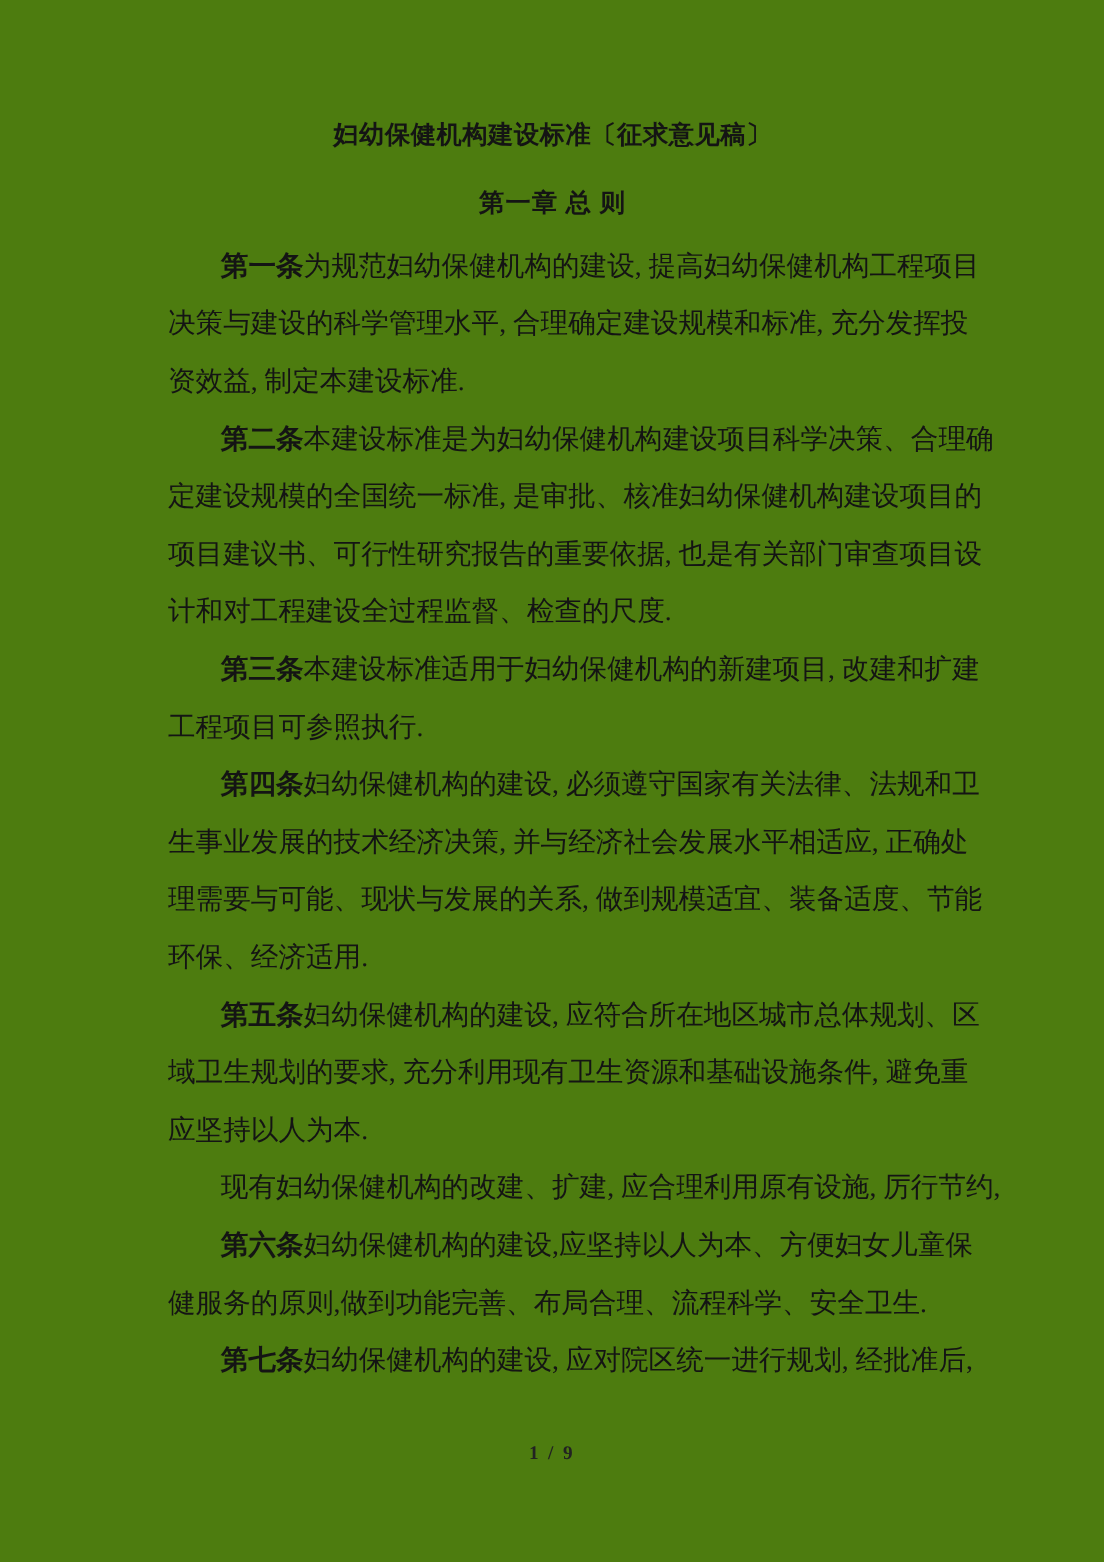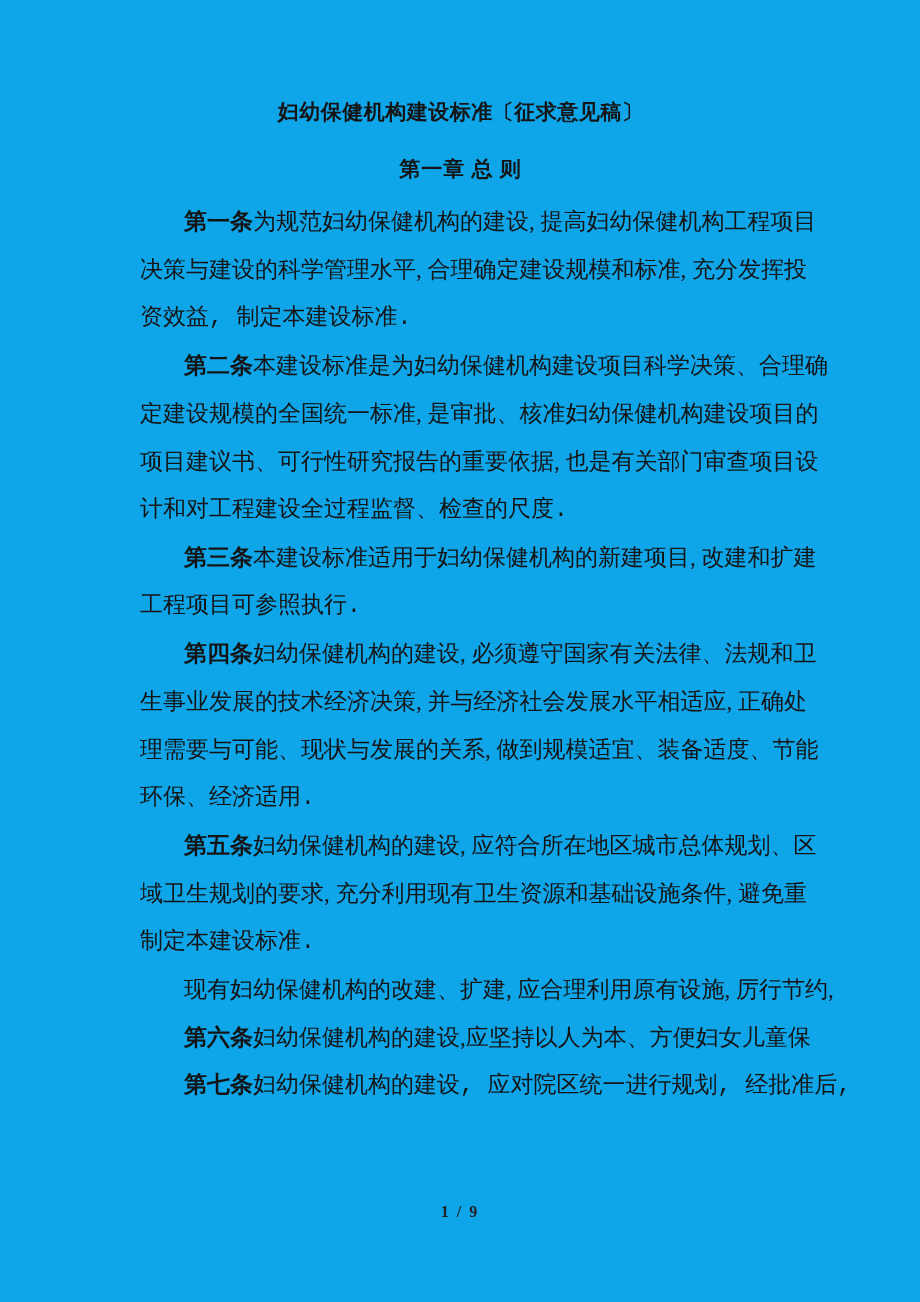--- a/index.html
+++ b/index.html
@@ -4,21 +4,21 @@
 <style>
   html, body {
     margin: 0;
     padding: 0;
     background: #ffffff;
   }
   .page {
     position: relative;
     width: 920px;
     height: 1302px;
-    background: #0ea5e9;
+    background: #4d7c0f;
     overflow: hidden;
     font-family: "Liberation Serif", "DejaVu Serif", serif;
     color: #141414;
   }
   .content {
     padding: 96px 139px 0 140px;
   }
   .doc-title {
     font-size: 21px;
     font-weight: 700;
@@ -48,21 +48,20 @@
     text-align: justify;
     text-align-last: justify;
     overflow: visible;
   }
   .line.first {
     text-indent: 44px;
   }
   .line.last {
     text-align: right;
     text-align-last: left;
-    font-family: Liberation Mono, monospace;
   }
   .lead {
     font-weight: 700;
   }
   .footer {
     position: absolute;
     top: 1200px;
     left: 0;
     width: 100%;
     text-align: center;
@@ -100,27 +99,28 @@
         </div>
         <div class="para">
           <div class="line first"><span class="lead">第四条</span>妇幼保健机构的建设, 必须遵守国家有关法律、法规和卫</div>
           <div class="line">生事业发展的技术经济决策, 并与经济社会发展水平相适应, 正确处</div>
           <div class="line">理需要与可能、现状与发展的关系, 做到规模适宜、装备适度、节能</div>
           <div class="line last">环保、经济适用.</div>
         </div>
         <div class="para">
           <div class="line first"><span class="lead">第五条</span>妇幼保健机构的建设, 应符合所在地区城市总体规划、区</div>
           <div class="line">域卫生规划的要求, 充分利用现有卫生资源和基础设施条件, 避免重</div>
-          <div class="line last">制定本建设标准.</div>
+          <div class="line last">应坚持以人为本.</div>
         </div>
         <div class="para">
           <div class="line first">现有妇幼保健机构的改建、扩建, 应合理利用原有设施, 厉行节约,</div>
         </div>
         <div class="para">
           <div class="line first"><span class="lead">第六条</span>妇幼保健机构的建设,应坚持以人为本、方便妇女儿童保</div>
+          <div class="line last">健服务的原则,做到功能完善、布局合理、流程科学、安全卫生.</div>
         </div>
         <div class="para">
           <div class="line first last"><span class="lead">第七条</span>妇幼保健机构的建设, 应对院区统一进行规划, 经批准后,</div>
         </div>
       </div>
   </div>
   <div class="footer">
     <span class="page-number">1 / 9</span>
   </div>
 </div>

